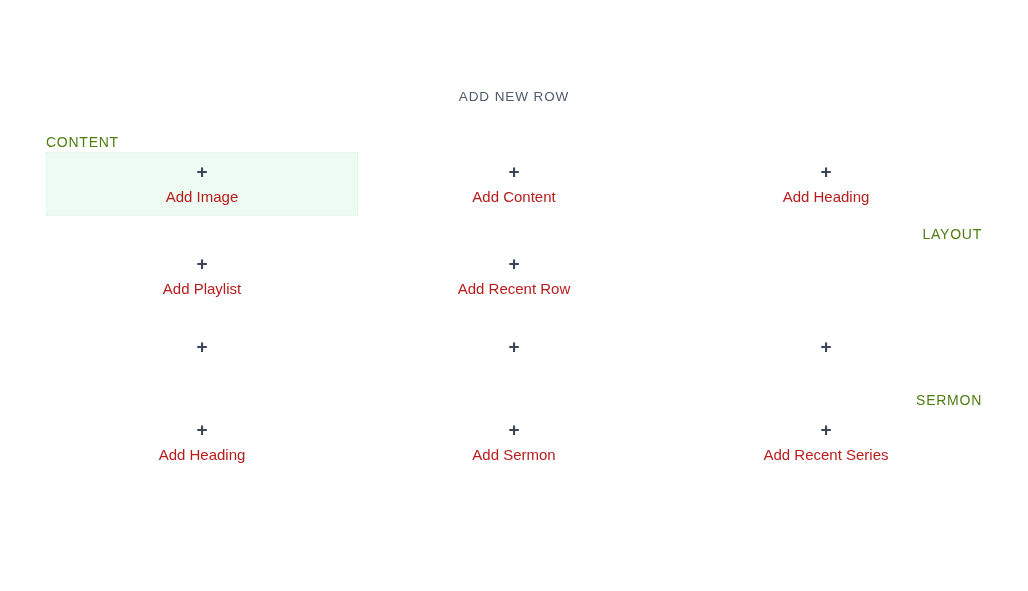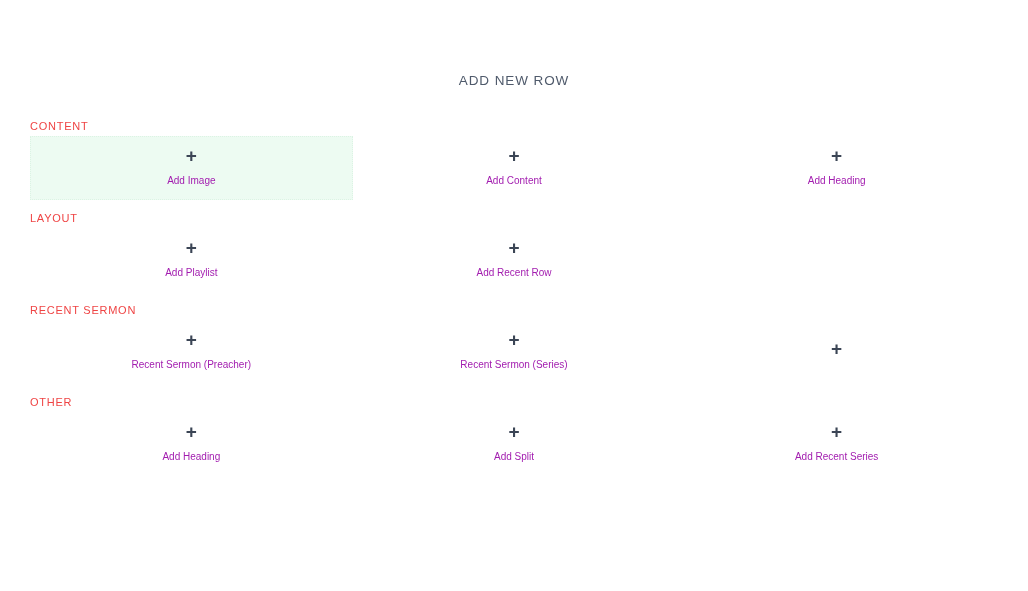--- a/index.html
+++ b/index.html
@@ -13,21 +13,21 @@
     font-family: "Liberation Sans", sans-serif;
     -webkit-font-smoothing: antialiased;
     overflow: hidden;
   }
 
   .panel {
     position: relative;
     width: 1028px;
     height: 591px;
     box-sizing: border-box;
-    padding: 0;
+    padding: 16px;
   }
 
   
   .panel-header {
     text-align: center;
     font-size: 13.5px;
     letter-spacing: 0.9px;
     color: #4f5a6b;
     font-weight: 400;
     padding-top: 72px;
@@ -38,23 +38,23 @@
   .sections {
     padding: 0 30px 0 30px;
     margin-top: 28px;
   }
 
   .section {
     margin: 0;
   }
 
   .section-label {
-    font-size: 11px;
+    font-size: 14px;
     letter-spacing: 0.75px;
-    color: #ef4444;
+    color: #4d7c0f;
     text-transform: none;
     line-height: 16px;
     padding-bottom: 0px;
     height: 18px;
   }
 
   .tile-grid {
     display: grid;
     grid-template-columns: repeat(3, 1fr);
     gap: 0;
@@ -80,28 +80,28 @@
   .tile-plus {
     font-size: 19px;
     font-weight: 700;
     color: #3b4555;
     line-height: 19px;
     margin-bottom: 7px;
     display: block;
   }
 
   .tile-label {
-    font-size: 10px;
-    color: #a21caf;
+    font-size: 15px;
+    color: #b91c1c;
     line-height: 18px;
     white-space: nowrap;
   }
 
   
-  .section + .section { margin-top: 10px; }
+  .section + .section { margin-top: 10px; text-align: right; }
 </style>
 </head>
 <body>
 
 <div class="panel">
 
   <div class="panel-header">ADD NEW ROW</div>
 
   <div class="sections">
       <div class="section">
@@ -128,45 +128,42 @@
             <span class="tile-plus">+</span>
             <span class="tile-label">Add Playlist</span>
           </div>
           <div class="tile">
             <span class="tile-plus">+</span>
             <span class="tile-label">Add Recent Row</span>
           </div>
         </div>
       </div>
       <div class="section">
-        <div class="section-label">RECENT SERMON</div>
         <div class="tile-grid">
           <div class="tile">
             <span class="tile-plus">+</span>
-            <span class="tile-label">Recent Sermon (Preacher)</span>
           </div>
           <div class="tile">
             <span class="tile-plus">+</span>
-            <span class="tile-label">Recent Sermon (Series)</span>
           </div>
           <div class="tile">
             <span class="tile-plus">+</span>
           </div>
         </div>
       </div>
       <div class="section">
-        <div class="section-label">OTHER</div>
+        <div class="section-label">SERMON</div>
         <div class="tile-grid">
           <div class="tile">
             <span class="tile-plus">+</span>
             <span class="tile-label">Add Heading</span>
           </div>
           <div class="tile">
             <span class="tile-plus">+</span>
-            <span class="tile-label">Add Split</span>
+            <span class="tile-label">Add Sermon</span>
           </div>
           <div class="tile">
             <span class="tile-plus">+</span>
             <span class="tile-label">Add Recent Series</span>
           </div>
         </div>
       </div>
     </div>
 
 </div>

